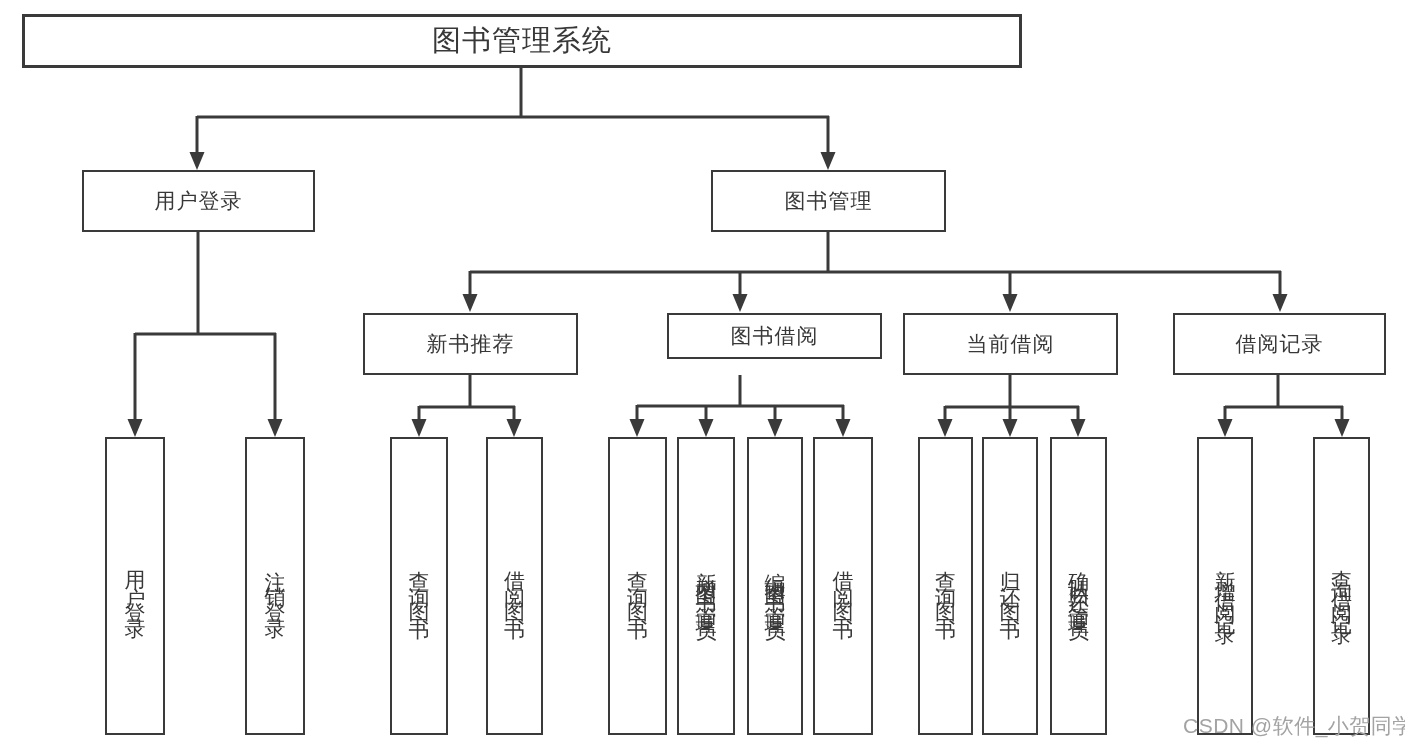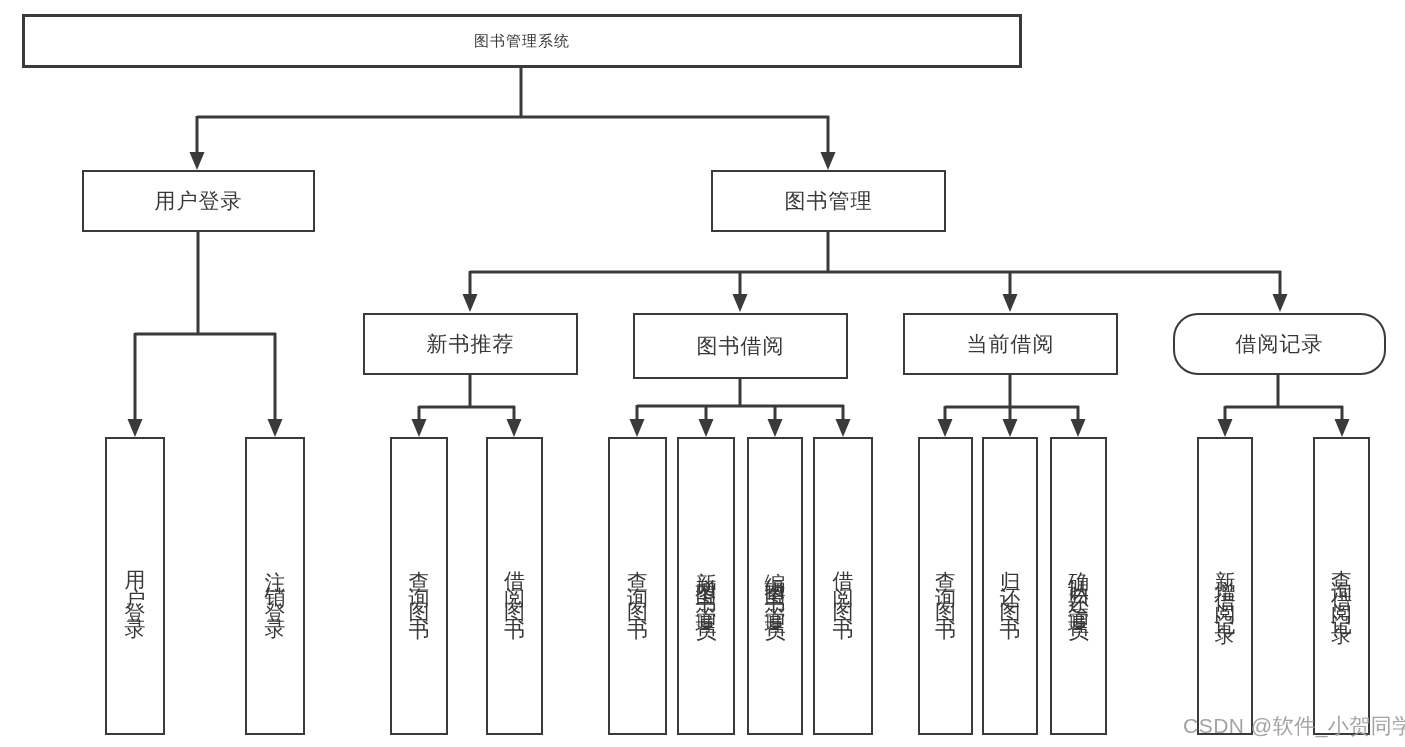--- a/index.html
+++ b/index.html
@@ -22,21 +22,21 @@
     background: #ffffff;
     border: 2.5px solid #3a3a3a;
     color: #383838;
     display: flex;
     align-items: center;
     justify-content: center;
     font-size: 21px;
     letter-spacing: 1px;
     z-index: 2;
   }
-  .node.root { border-width: 3px; font-size: 15px; }
+  .node.root { border-width: 3px; font-size: 29px; }
   .vnode {
     position: absolute;
     background: #ffffff;
     border: 2.5px solid #3a3a3a;
     color: #383838;
     display: flex;
     align-items: center;
     justify-content: center;
     font-size: 21px;
     z-index: 2;
@@ -138,27 +138,27 @@
   <div class="node" style="left:82px;top:170px;width:233px;height:62px;">
     <span>用户登录</span>
   </div>
   <div class="node" style="left:363px;top:313px;width:215px;height:62px;">
     <span>新书推荐</span>
   </div>
 
   <div class="node" style="left:711px;top:170px;width:235px;height:62px;">
     <span>图书管理</span>
   </div>
-  <div class="node" style="left:633px;top:313px;width:215px;height:66px;">
+  <div class="node" style="left:667px;top:313px;width:215px;height:46px;">
     <span>图书借阅</span>
   </div>
   <div class="node" style="left:903px;top:313px;width:215px;height:62px;text-align:center;">
     <span>当前借阅</span>
   </div>
-  <div class="node" style="left:1173px;top:313px;width:213px;height:62px;border-radius:25px;">
+  <div class="node" style="left:1173px;top:313px;width:213px;height:62px;">
     <span>借阅记录</span>
   </div>
 
   <div class="vnode" style="left:105px;top:437px;width:60px;height:298px;">
     <span class="ls4">用户登录</span>
   </div>
   <div class="vnode" style="left:245px;top:437px;width:60px;height:298px;">
     <span class="ls4">注销登录</span>
   </div>
 

